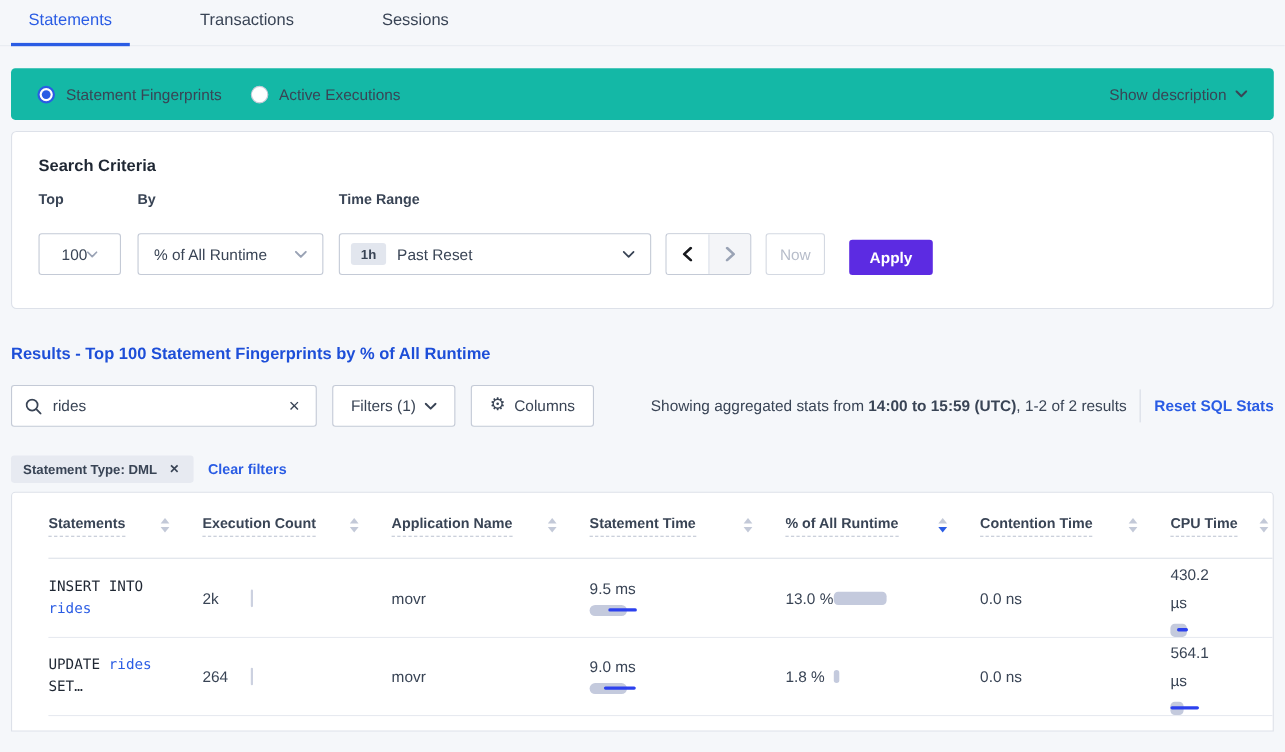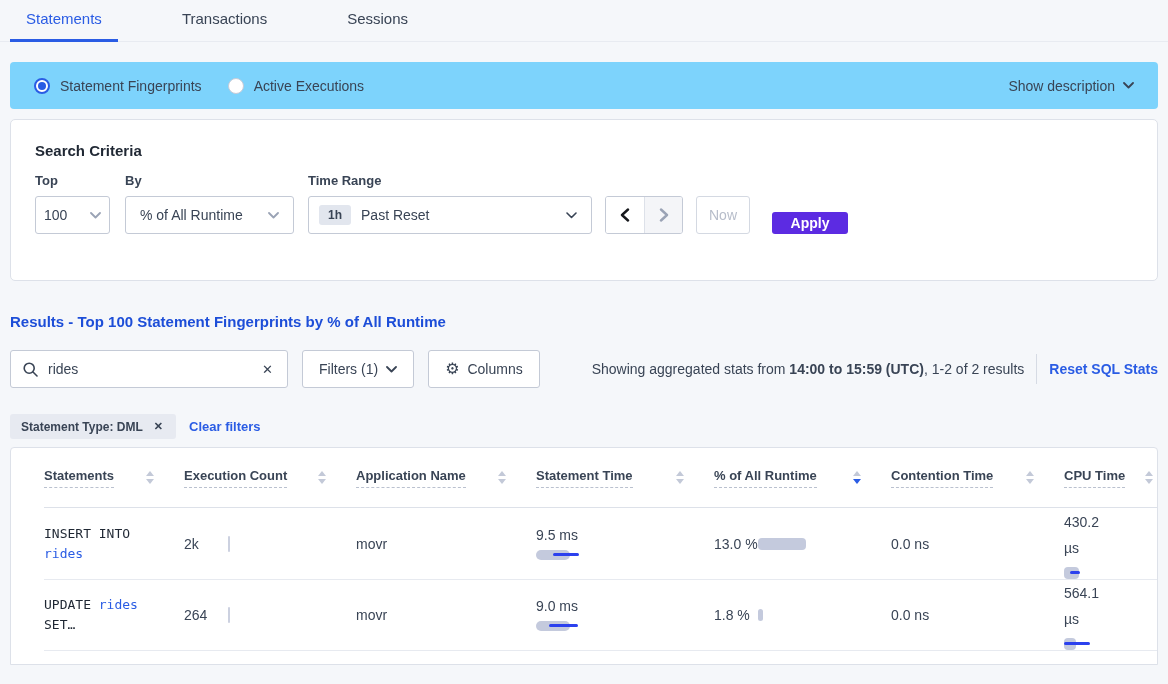--- a/index.html
+++ b/index.html
@@ -10,53 +10,53 @@
     color:#394455;
     overflow:hidden;
   }
   
   .tabbar { display:flex; align-items:flex-end; height:42px; padding-left:10px; border-bottom:1px solid #e8ebf1; background:#f5f7fa; }
   .tab { padding:10px 16px 12px; font-size:15px; color:#394455; cursor:pointer; border-bottom:3px solid transparent; margin-bottom:-1px; }
   .tab.active { color:#2a5ce4; border-bottom-color:#2a5ce4; font-weight:500; }
   .tab + .tab { margin-left:48px; }
 
   
-  .radio-band { margin:20px 10px 0; height:47px; background:#7dd3fc; border-radius:4px;
+  .radio-band { margin:20px 10px 0; height:47px; background:#14b8a6; border-radius:4px;
     display:flex; align-items:center; padding:0 24px; }
   .radio-opt { display:flex; align-items:center; margin-right:26px; cursor:pointer; font-size:14px; color:#394455; }
   .radio-circle { width:16px; height:16px; border-radius:50%; margin-right:10px; position:relative; }
   .radio-circle.sel { border:2px solid #2a5ce4; background:#fff; }
   .radio-circle.sel::after { content:""; position:absolute; left:2px; top:2px; width:8px; height:8px; border-radius:50%; background:#2a5ce4; }
   .radio-circle.unsel { border:1.5px solid #c6cbd8; background:#fff; }
   .band-spacer { flex:1; }
   .show-desc { display:flex; align-items:center; gap:8px; font-size:14px; color:#394455; cursor:pointer; }
 
   
   .chev { width:11px; height:7px; display:inline-block; }
   .chev polyline, .navchev polyline { fill:none; stroke-linecap:round; stroke-linejoin:round; }
 
   
   .criteria-card { margin:10px 10px 0; height:162px; background:#fff; border:1px solid #dde1e9; border-radius:5px; padding:22px 24px; }
   .card-title { font-size:15px; font-weight:700; color:#1f2733; }
   .criteria-form { display:flex; align-items:flex-end; margin-top:14px; }
   .field { display:flex; flex-direction:column; }
-  .field-label { font-size:13px; font-weight:700; color:#394455; margin-bottom:8px; }
+  .field-label { font-size:13px; font-weight:700; color:#394455; margin-bottom:24px; }
   .select { height:38px; border:1px solid #c4cad6; border-radius:3px; background:#fff; display:flex; align-items:center; font-size:14px; color:#394455; cursor:pointer; }
-  .select-top { width:75px; padding:0 8px; }
+  .select-top { width:75px; padding:0 20px; }
   .select-by { width:169px; padding:0 14px; margin:0; }
   .select .grow { flex:1; }
   .f-by { margin-left:15px; }
   .f-time { margin-left:14px; }
   .select-time { width:284px; padding:0 14px 0 10px; }
   .time-badge { background:#e2e6ee; border-radius:3px; font-size:12px; font-weight:700; color:#394455; padding:3px 9px; margin-right:10px; }
   .nav-group { display:flex; margin-left:13px; border:1px solid #c4cad6; border-radius:3px; overflow:hidden; height:38px; }
   .nav-btn { width:38px; height:36px; display:flex; align-items:center; justify-content:center; background:#fff; cursor:pointer; }
   .nav-btn.disabled { background:#f4f5f8; cursor:default; border-left:1px solid #dde1e9; }
   .now-btn { margin-left:13px; height:38px; width:54px; border:1px solid #d4d9e2; border-radius:3px; background:#fff; font-size:14px; color:#b7bdca; display:flex; align-items:center; justify-content:center; cursor:default; font-family:"Liberation Sans",sans-serif; }
-  .apply-btn { margin-left:22px; height:22px; width:76px; border:none; border-radius:3px; background:#5c2be2; color:#fff; font-size:14px; font-weight:700; cursor:pointer; font-family:"Liberation Sans",sans-serif; }
+  .apply-btn { margin-left:22px; height:32px; width:76px; border:none; border-radius:3px; background:#5c2be2; color:#fff; font-size:14px; font-weight:700; cursor:pointer; font-family:"Liberation Sans",sans-serif; }
 
   
   .results-heading { margin:32px 0 0 10px; font-size:15px; font-weight:700; color:#1d4ed8; }
   .search-row { margin:20px 10px 0; display:flex; align-items:center; }
   .search-box { width:278px; height:38px; border:1px solid #c4cad6; border-radius:3px; background:#fff; display:flex; align-items:center; padding:0 12px; }
   .search-box input { border:none; outline:none; flex:1; font-size:14px; color:#394455; margin-left:10px; font-family:"Liberation Sans",sans-serif; background:transparent; }
   .clear-x { color:#394455; font-size:13px; cursor:pointer; padding:2px; }
   .btn-white { height:38px; border:1px solid #c4cad6; border-radius:3px; background:#fff; display:flex; align-items:center; gap:8px; font-size:14px; font-weight:400; color:#394455; padding:0 16px; cursor:pointer; }
   .filters-btn { margin-left:14px; }
   .columns-btn { margin-left:14px; }

